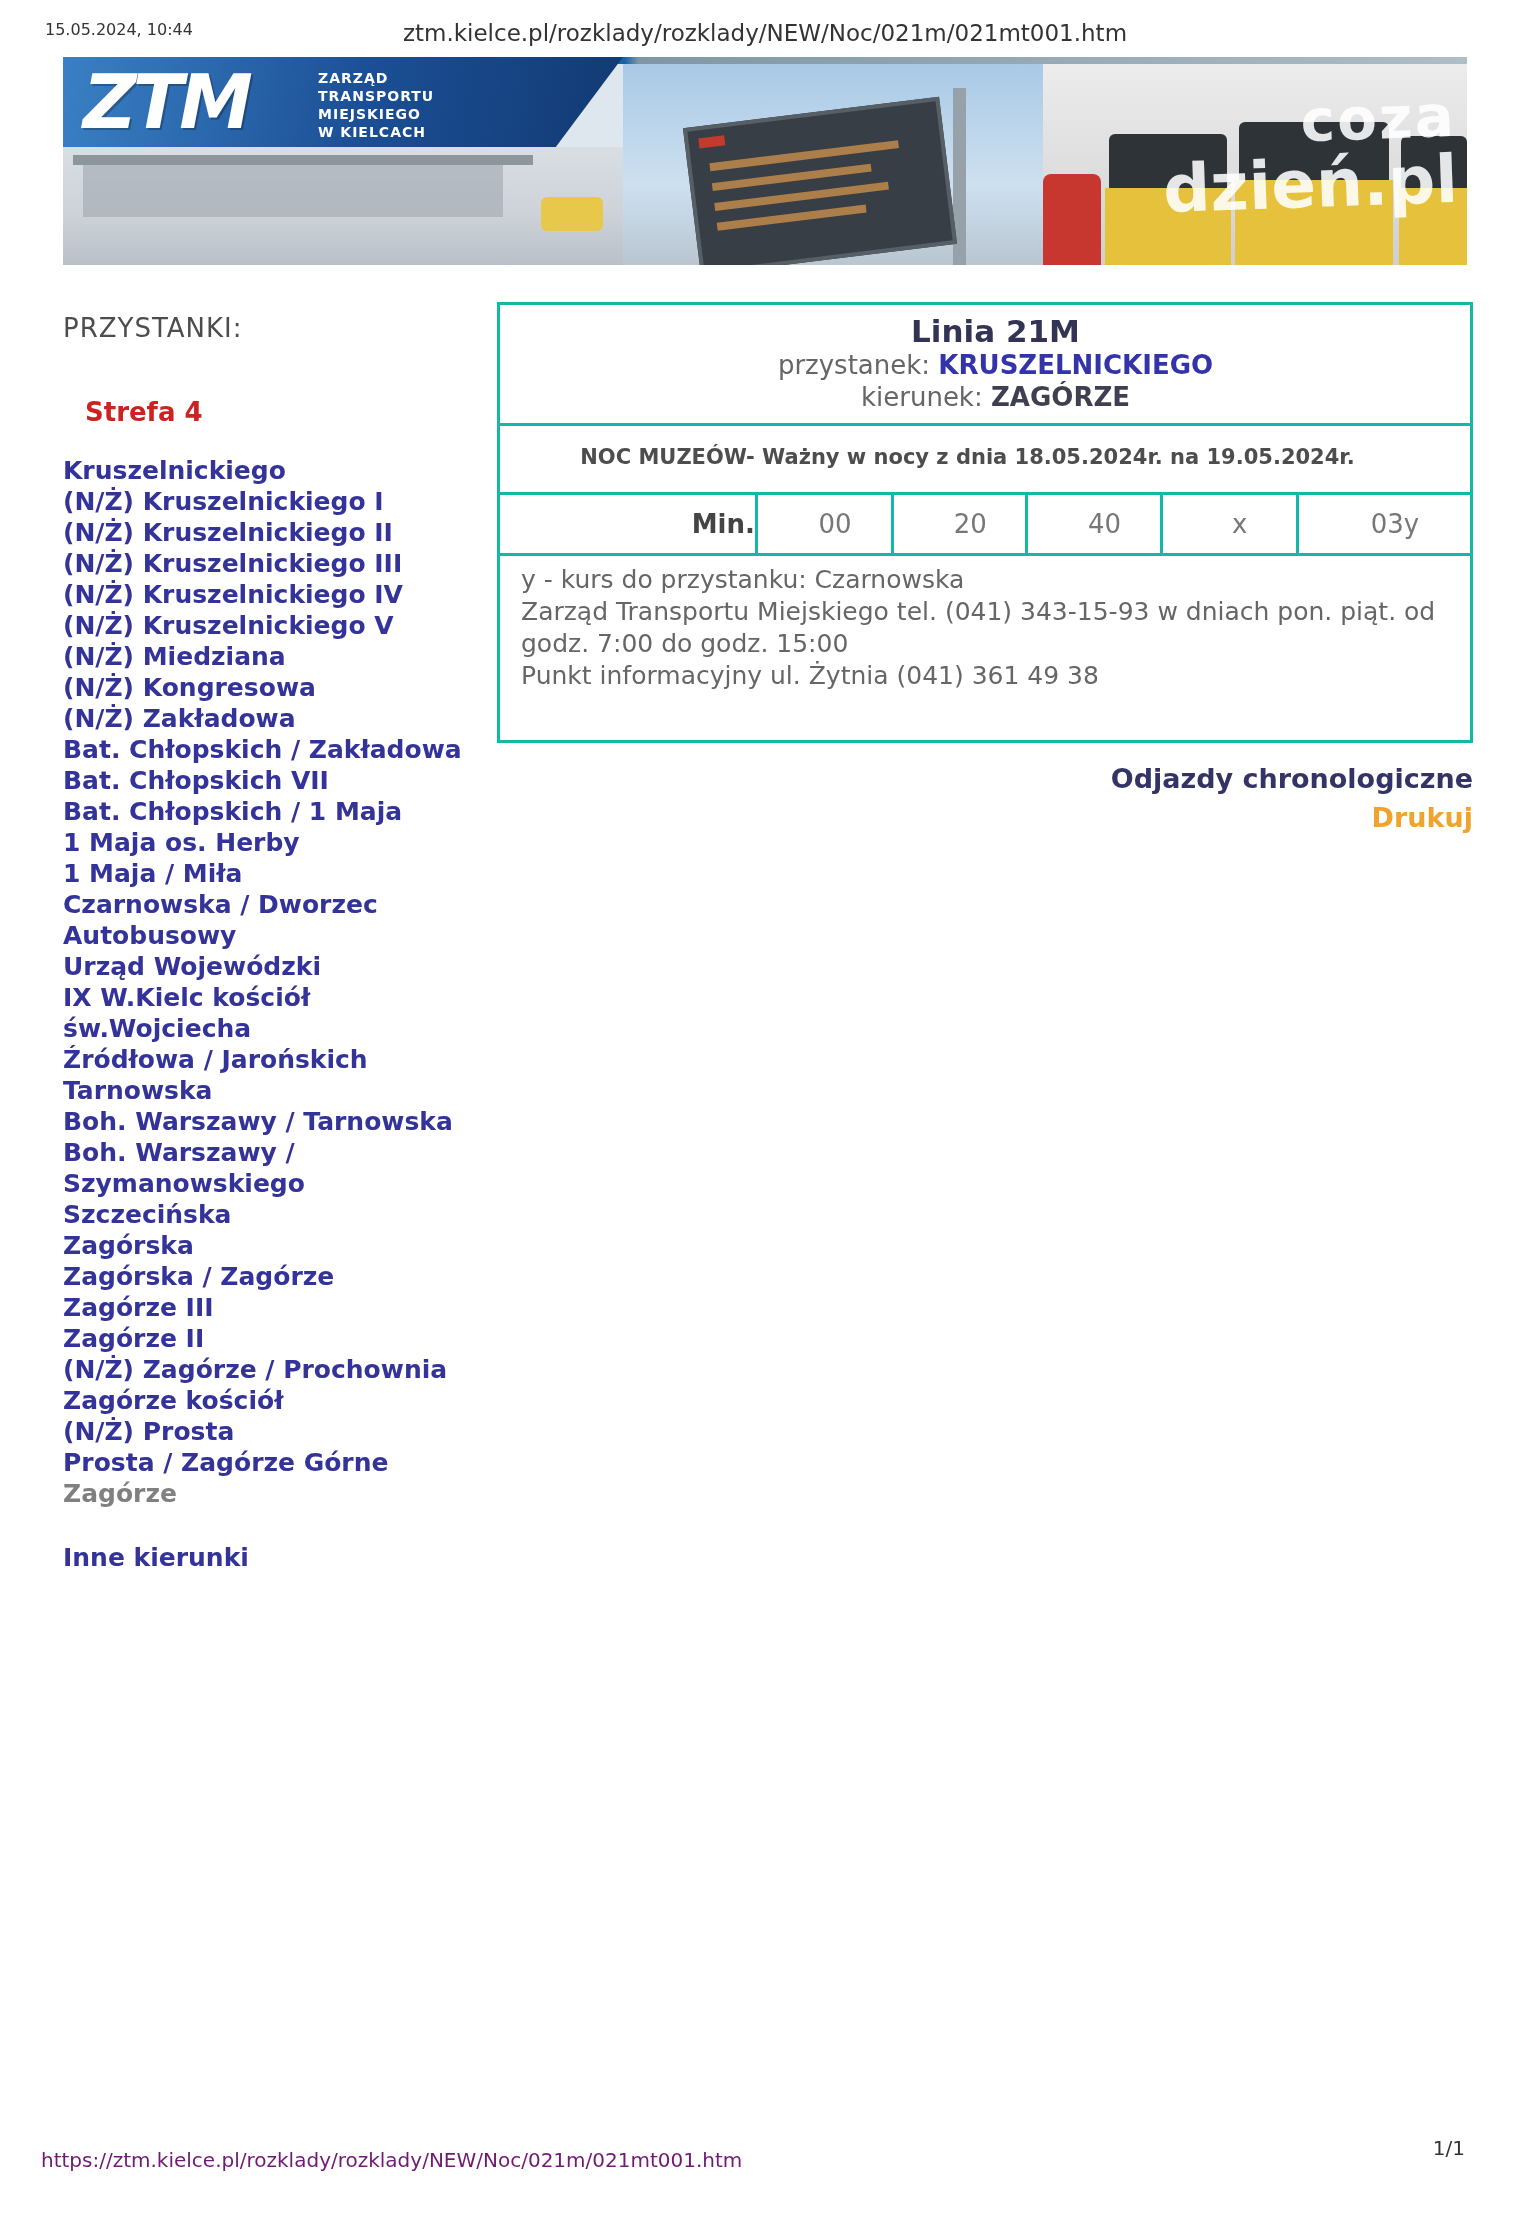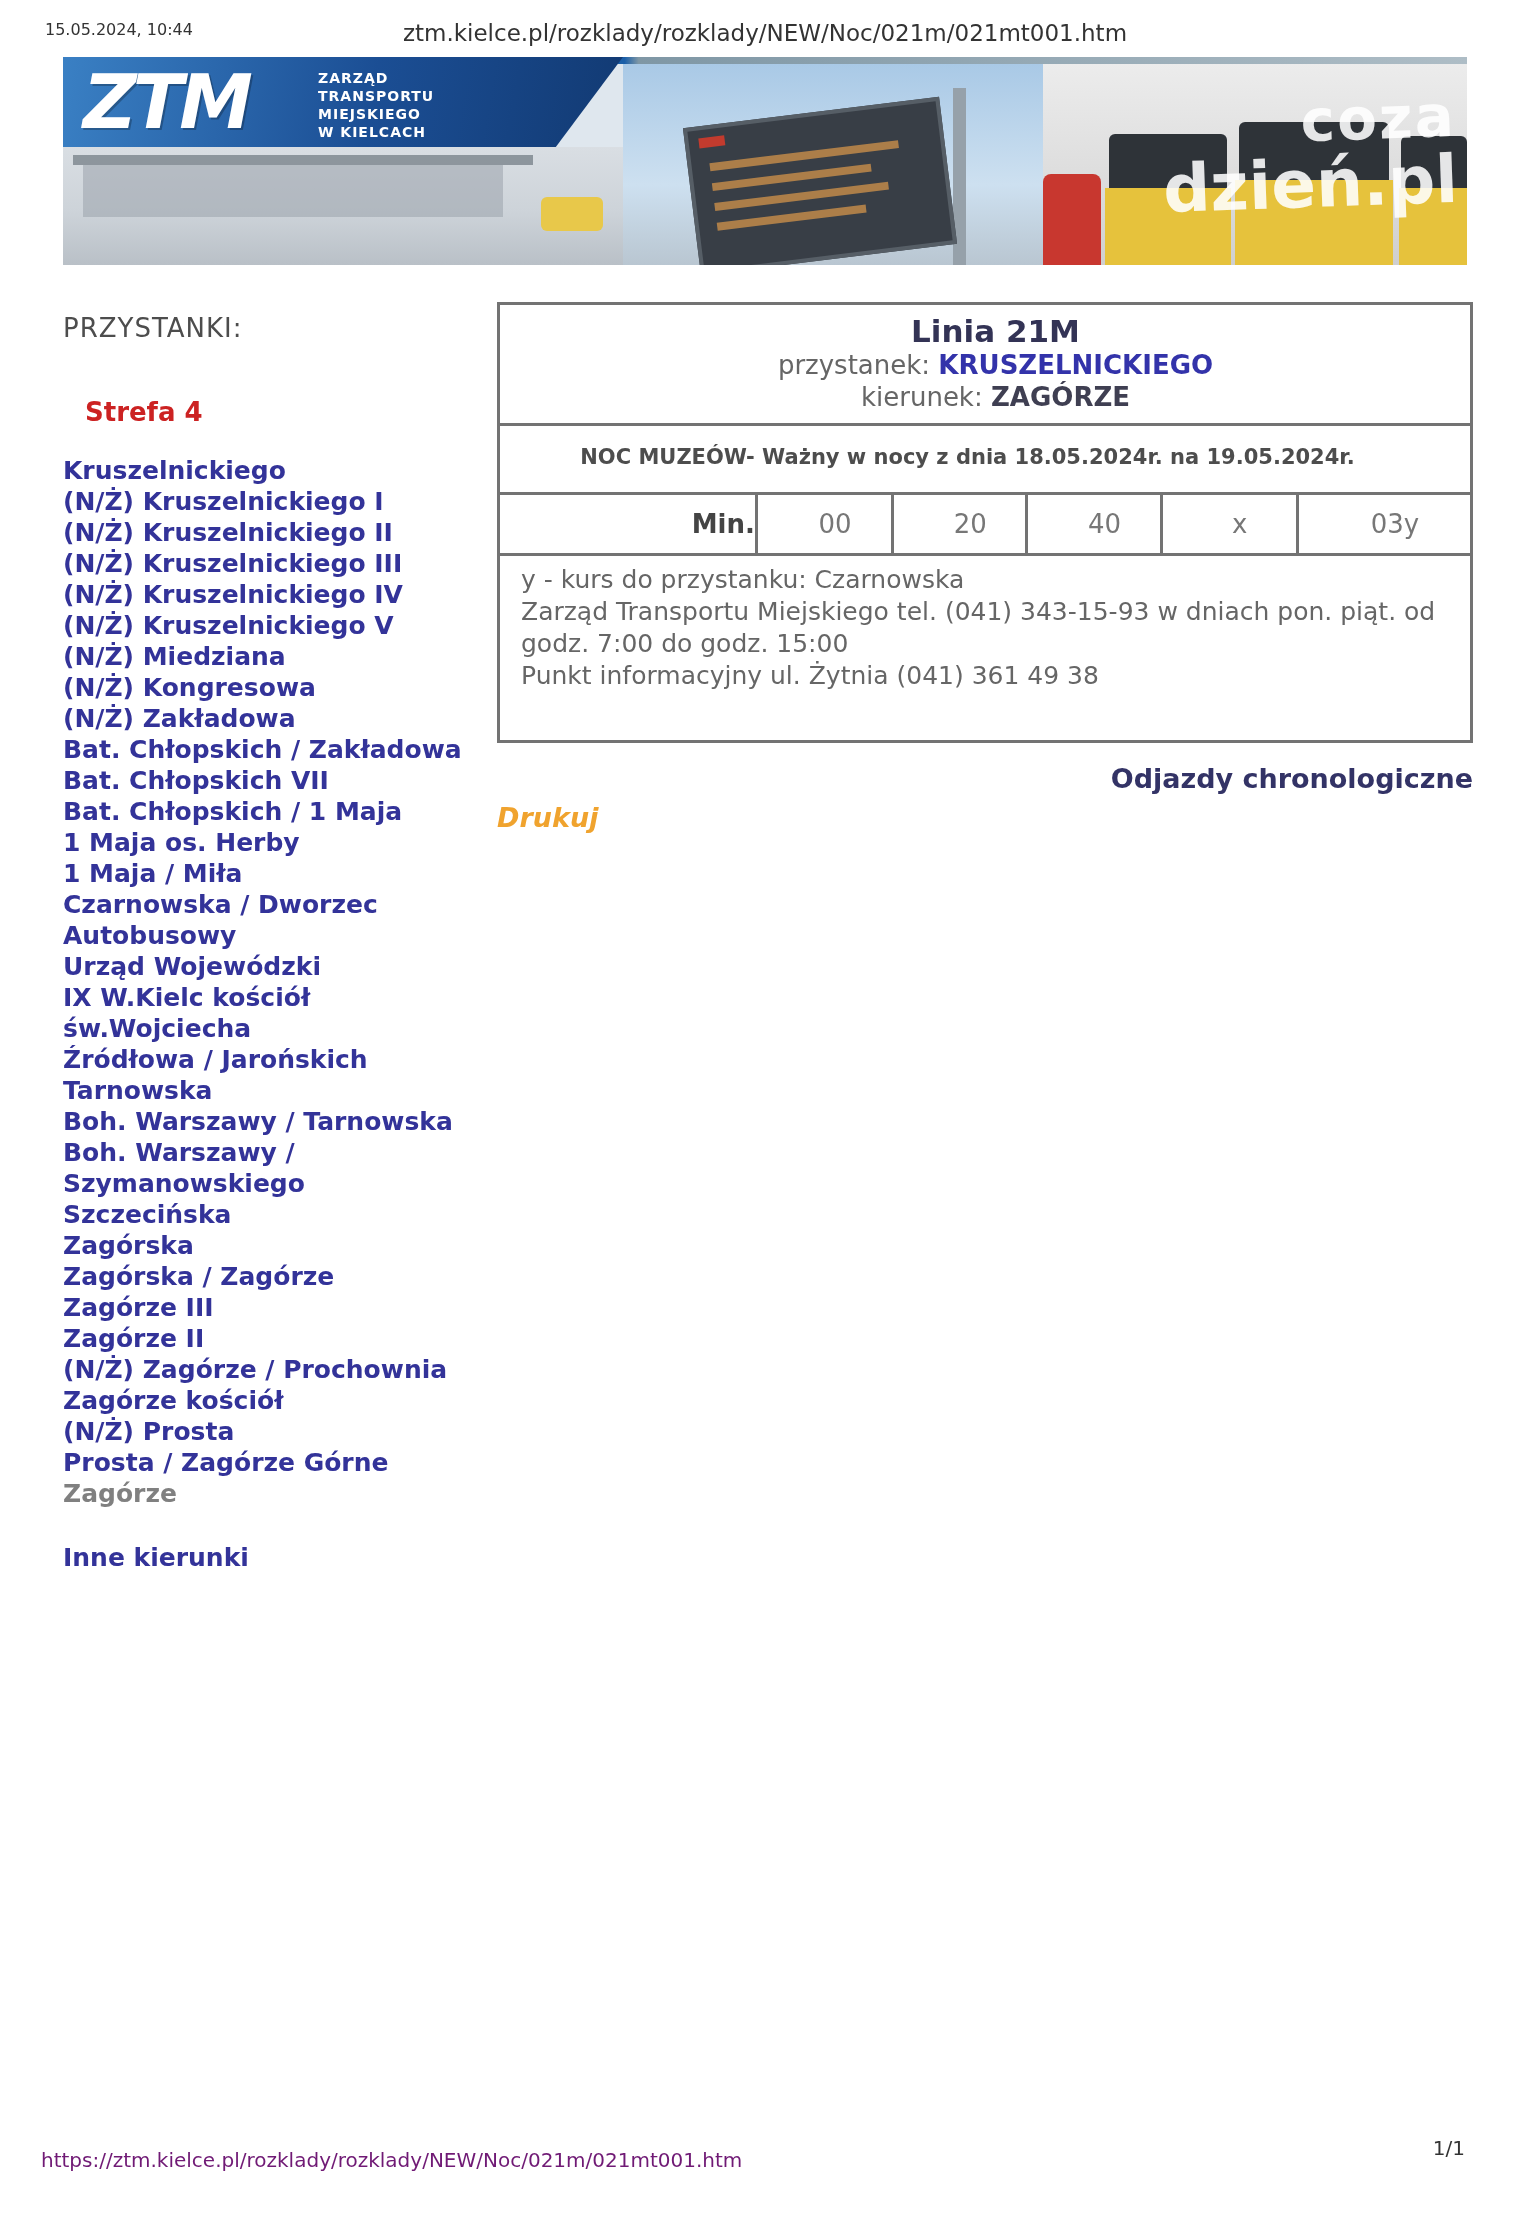--- a/index.html
+++ b/index.html
@@ -52,34 +52,34 @@
   .strefa{color:#cc2222;font-weight:bold;font-size:26px;margin:54px 0 28px 22px;}
   .stops a,.stop-link{display:block;color:#333399;font-weight:bold;font-size:25px;
     line-height:31px;text-decoration:none;cursor:pointer;}
   .terminal-stop{display:block;color:#808080;font-weight:bold;font-size:25px;line-height:31px;}
   .inne-kierunki{display:block;margin-top:34px;color:#333399;font-weight:bold;font-size:25px;
     text-decoration:none;cursor:pointer;}
 
   
   .main{position:absolute;left:497px;top:302px;width:976px;}
   table.tt{width:100%;border-collapse:collapse;border:3px solid #333366;background:#fff;table-layout:fixed;}
-  table.tt td{border:3px solid #737373;padding-left:21px;}
+  table.tt td{border:3px solid #14b8a6;padding-left:21px;}
   .head-cell{text-align:center;padding:8px 0 10px;}
   .line-title{font-size:31px;font-weight:bold;color:#333355;line-height:36px;}
   .sub-line{font-size:26px;color:#666;line-height:32px;}
   .stop-name{color:#3333aa;font-weight:bold;cursor:pointer;}
   .dir-name{color:#3f3f52;font-weight:bold;}
   .notice-cell{text-align:center;font-weight:bold;color:#4d4d4d;font-size:21px;line-height:46px;padding:8px 56px 12px;}
   .label-cell{text-align:center;font-weight:bold;color:#444;font-size:27px;padding:16px 0;}
   .hour-cell{text-align:center;font-weight:bold;color:#666;font-size:27px;padding:16px 0;}
   .min-label-cell{text-align:right;font-weight:bold;color:#444;font-size:26px;padding:14px 0;}
   .min-cell{text-align:center;color:#777;font-size:26px;padding:14px 0;}
   .notes-cell{text-align:left;color:#666;font-size:25px;line-height:32px;padding:8px 10px 48px 10px;}
   .chrono{ text-align:right;color:#333366;font-weight:bold;font-size:27px;margin-top:20px;cursor:pointer;}
-  .drukuj{ text-align:left;color:#f0a32e;font-weight:bold;font-size:27px;margin-top:8px;cursor:pointer;font-style:italic;}
+  .drukuj{ text-align:right;color:#f0a32e;font-weight:bold;font-size:27px;margin-top:8px;cursor:pointer;}
 </style>
 </head>
 <body>
 
 <div class="print-date">15.05.2024, 10:44</div>
 <div class="print-url">ztm.kielce.pl/rozklady/rozklady/NEW/Noc/021m/021mt001.htm</div>
 
 <div class="banner">
   <div class="banner-topstrip"></div>
   <div class="photo-left">

